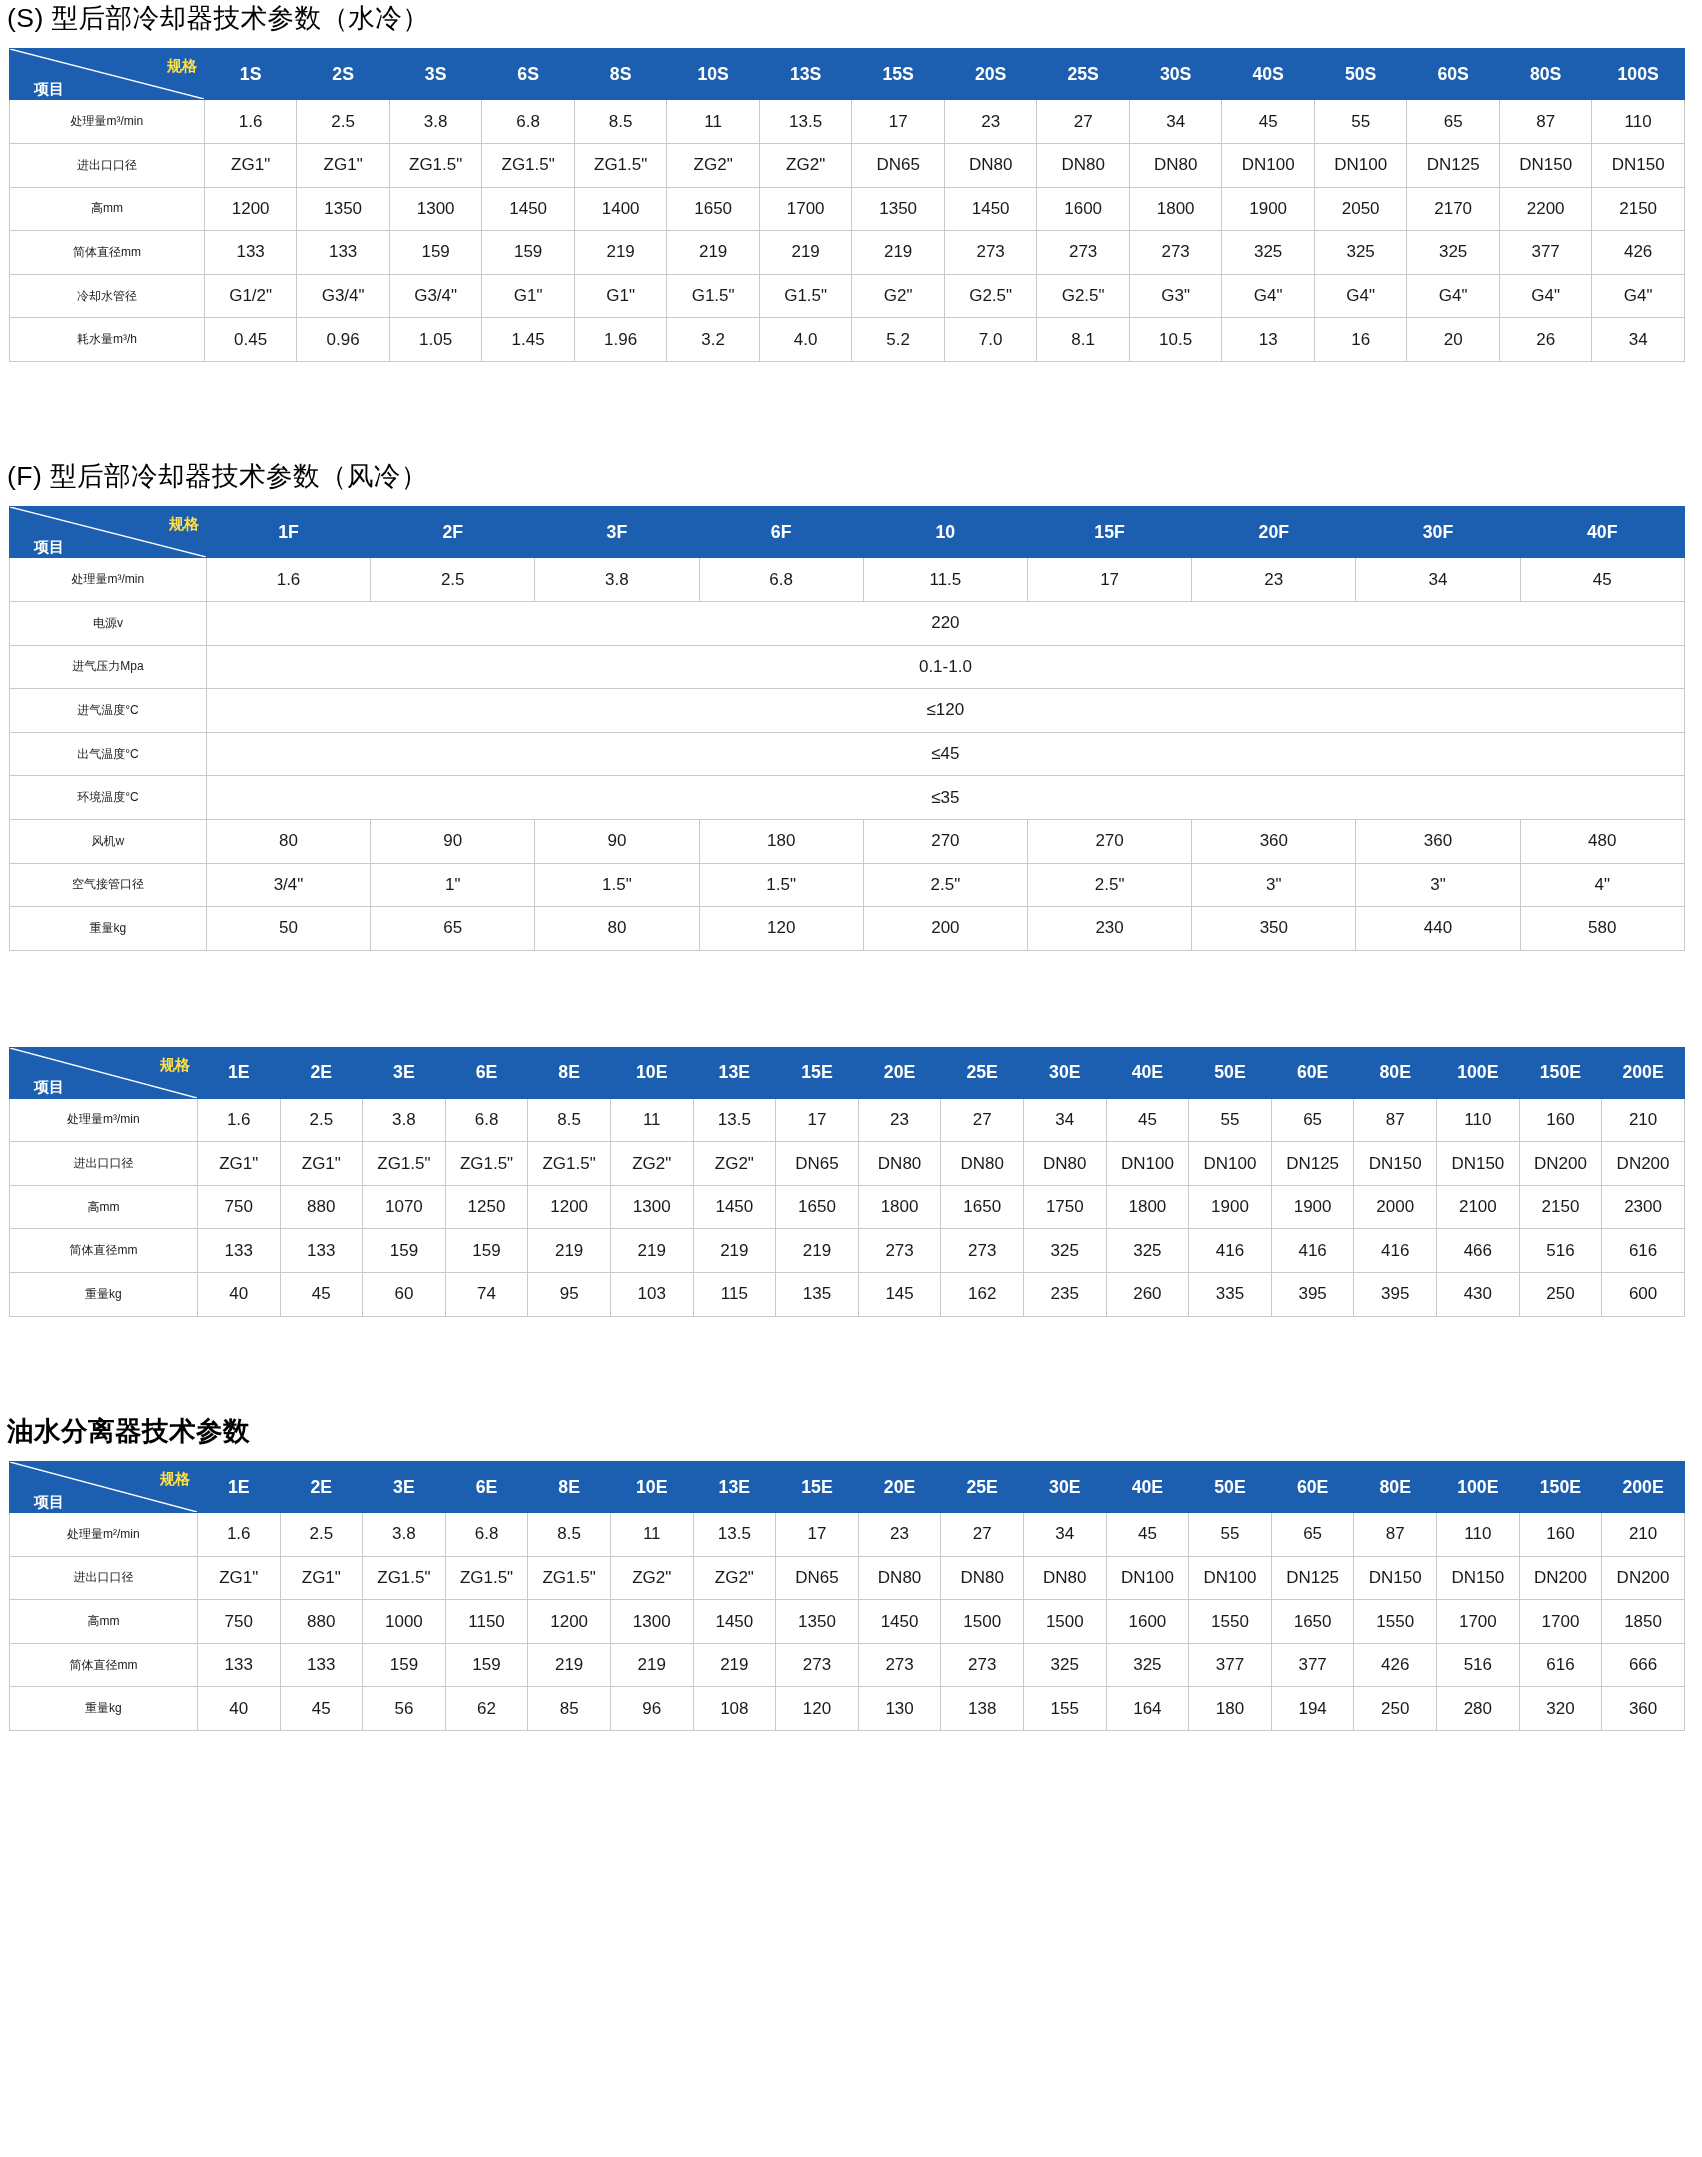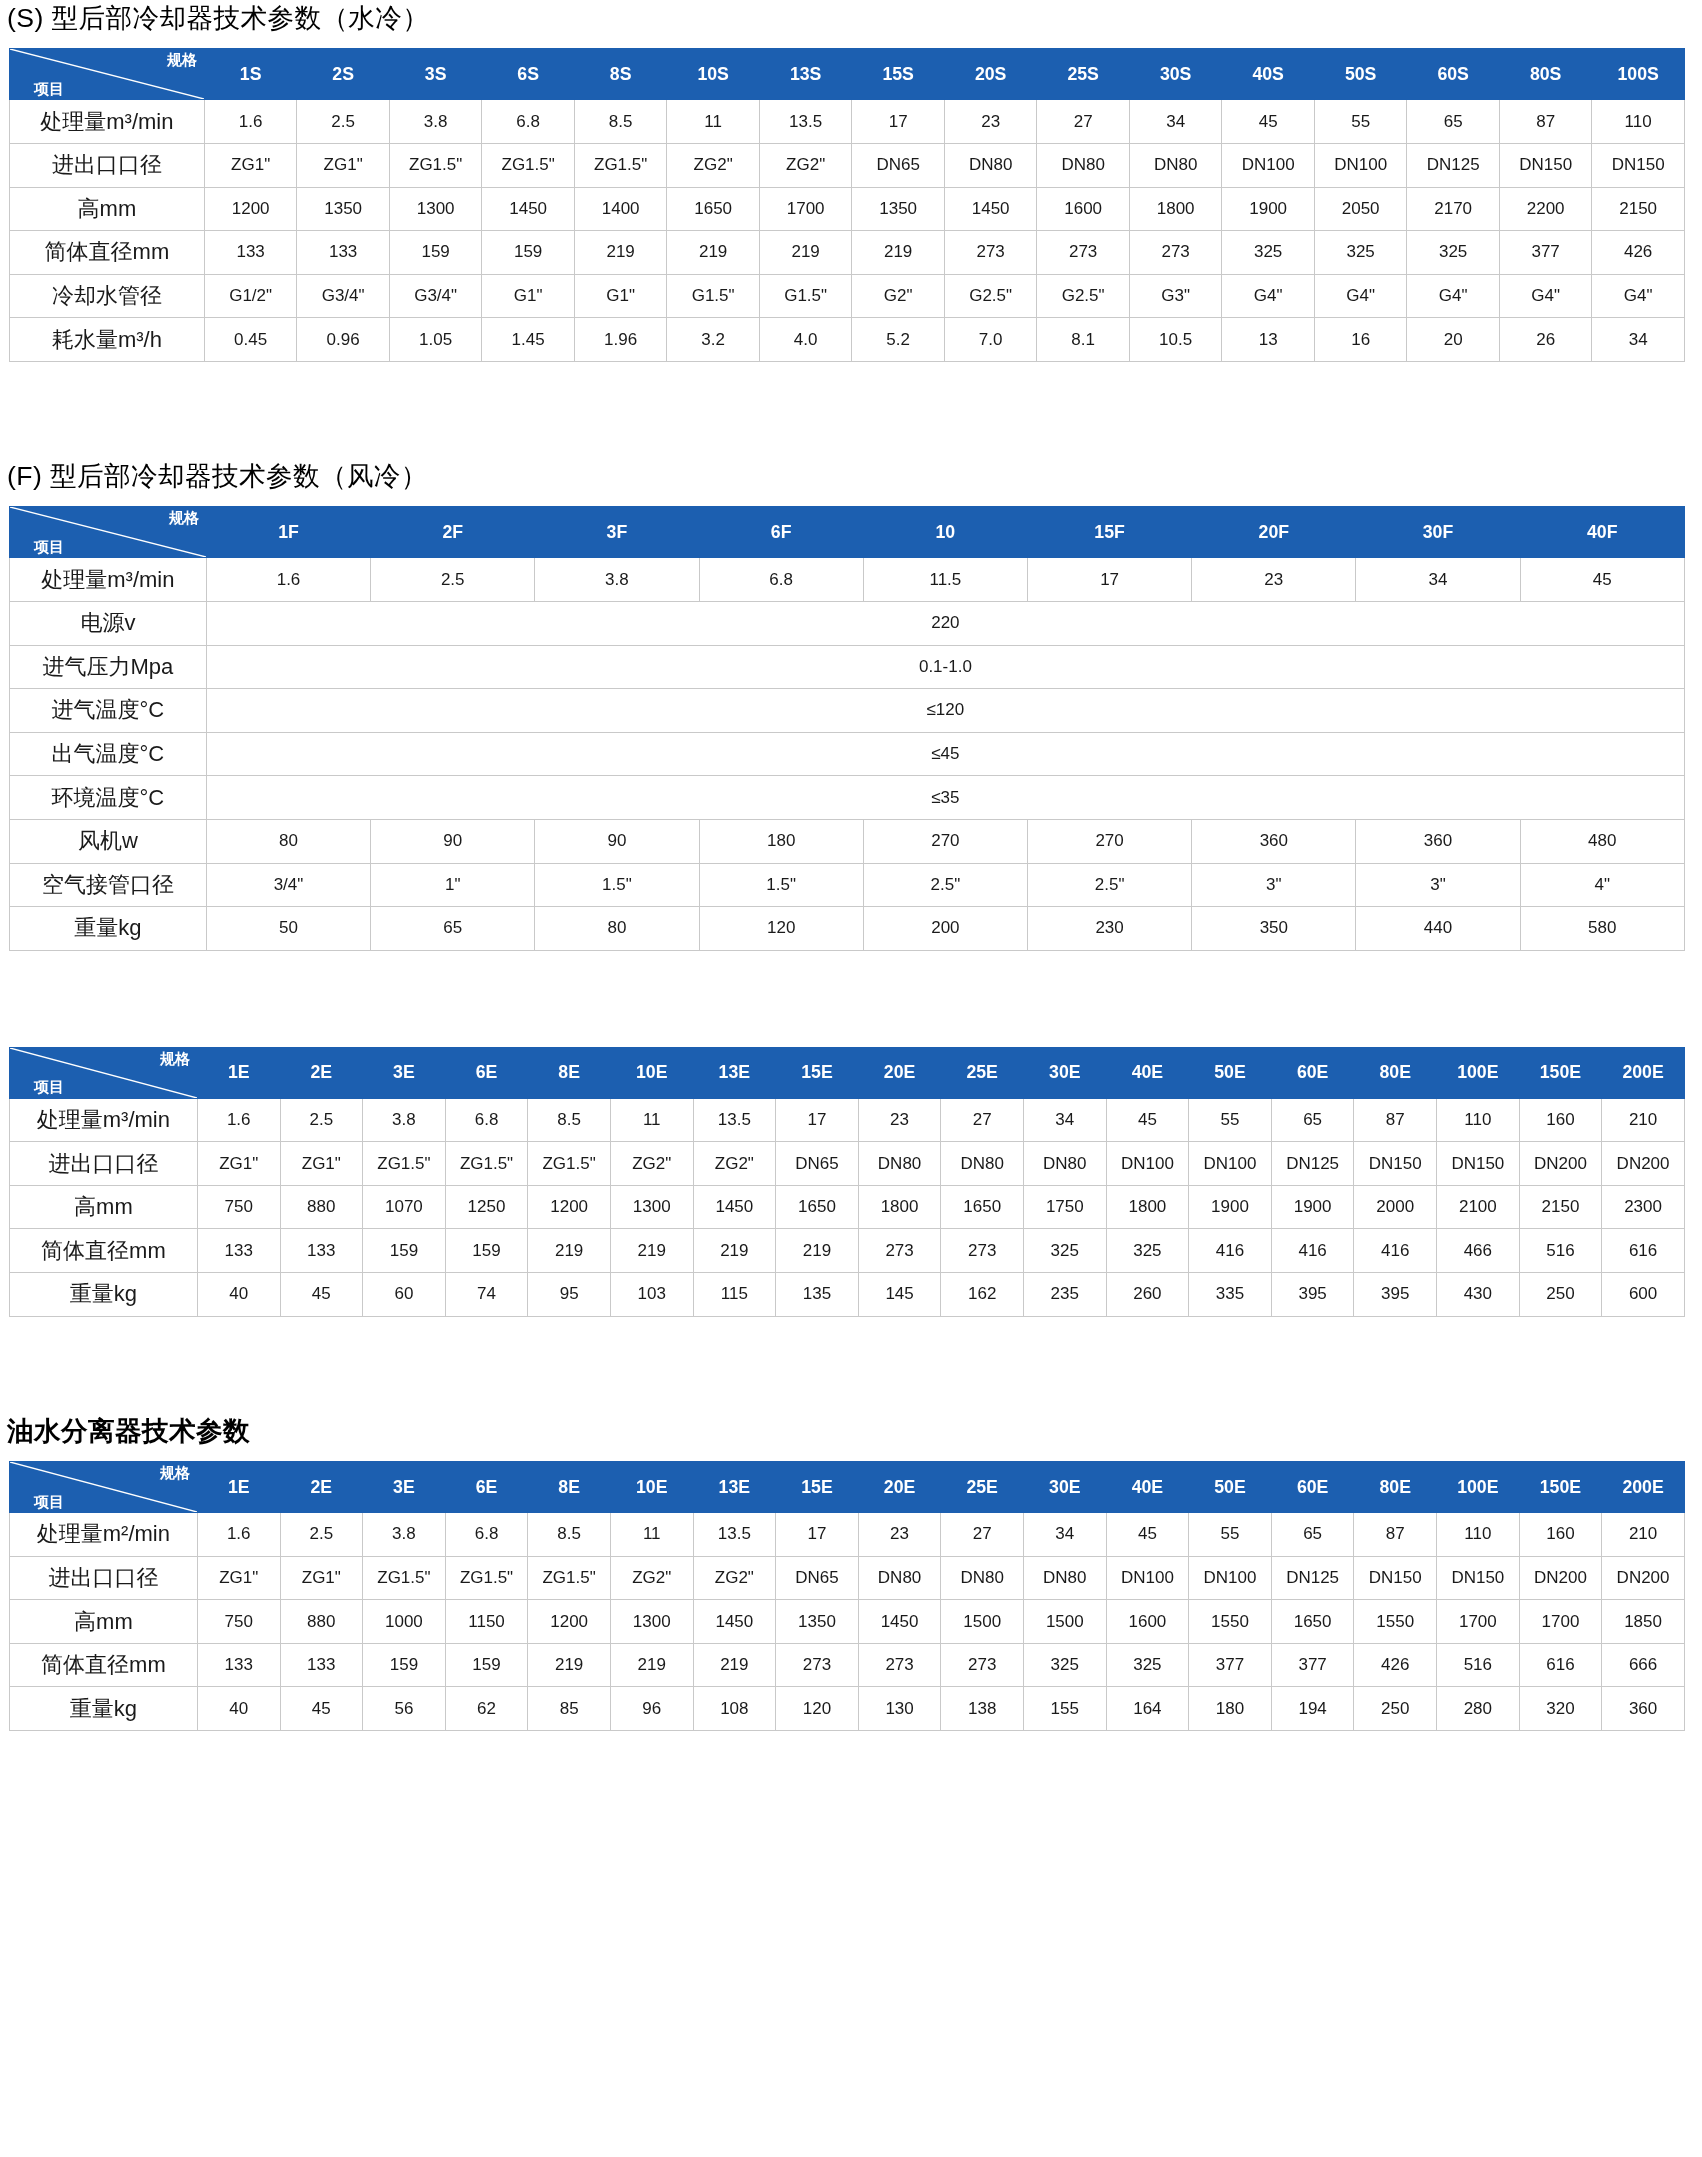--- a/index.html
+++ b/index.html
@@ -75,39 +75,39 @@
     inset: 0;
     overflow: hidden;
   }
   th.corner .diag svg {
     display: block;
     width: 100%;
     height: 100%;
   }
   th.corner .lbl-spec {
     position: absolute;
-    top: 3px;
+    top: 9px;
     right: 7px;
     font-size: 15px;
     font-weight: 700;
-    color: #ffffff;
+    color: #fde047;
     line-height: 1;
   }
   th.corner .lbl-item {
     position: absolute;
     bottom: 3.5px;
     left: 24px;
     font-size: 15px;
     font-weight: 700;
     color: #ffffff;
     line-height: 1;
   }
   td.rowhead {
     text-align: center;
-    font-size: 22px;
+    font-size: 12px;
     color: #1a1a1a;
     white-space: nowrap;
   }
   tr.body-row td {
     height: 32px;
   }
   .gap-xl { height: 96px; }
   td.span-all { font-size: 17px; margin-left: 8px; }
 </style>
 </head>

